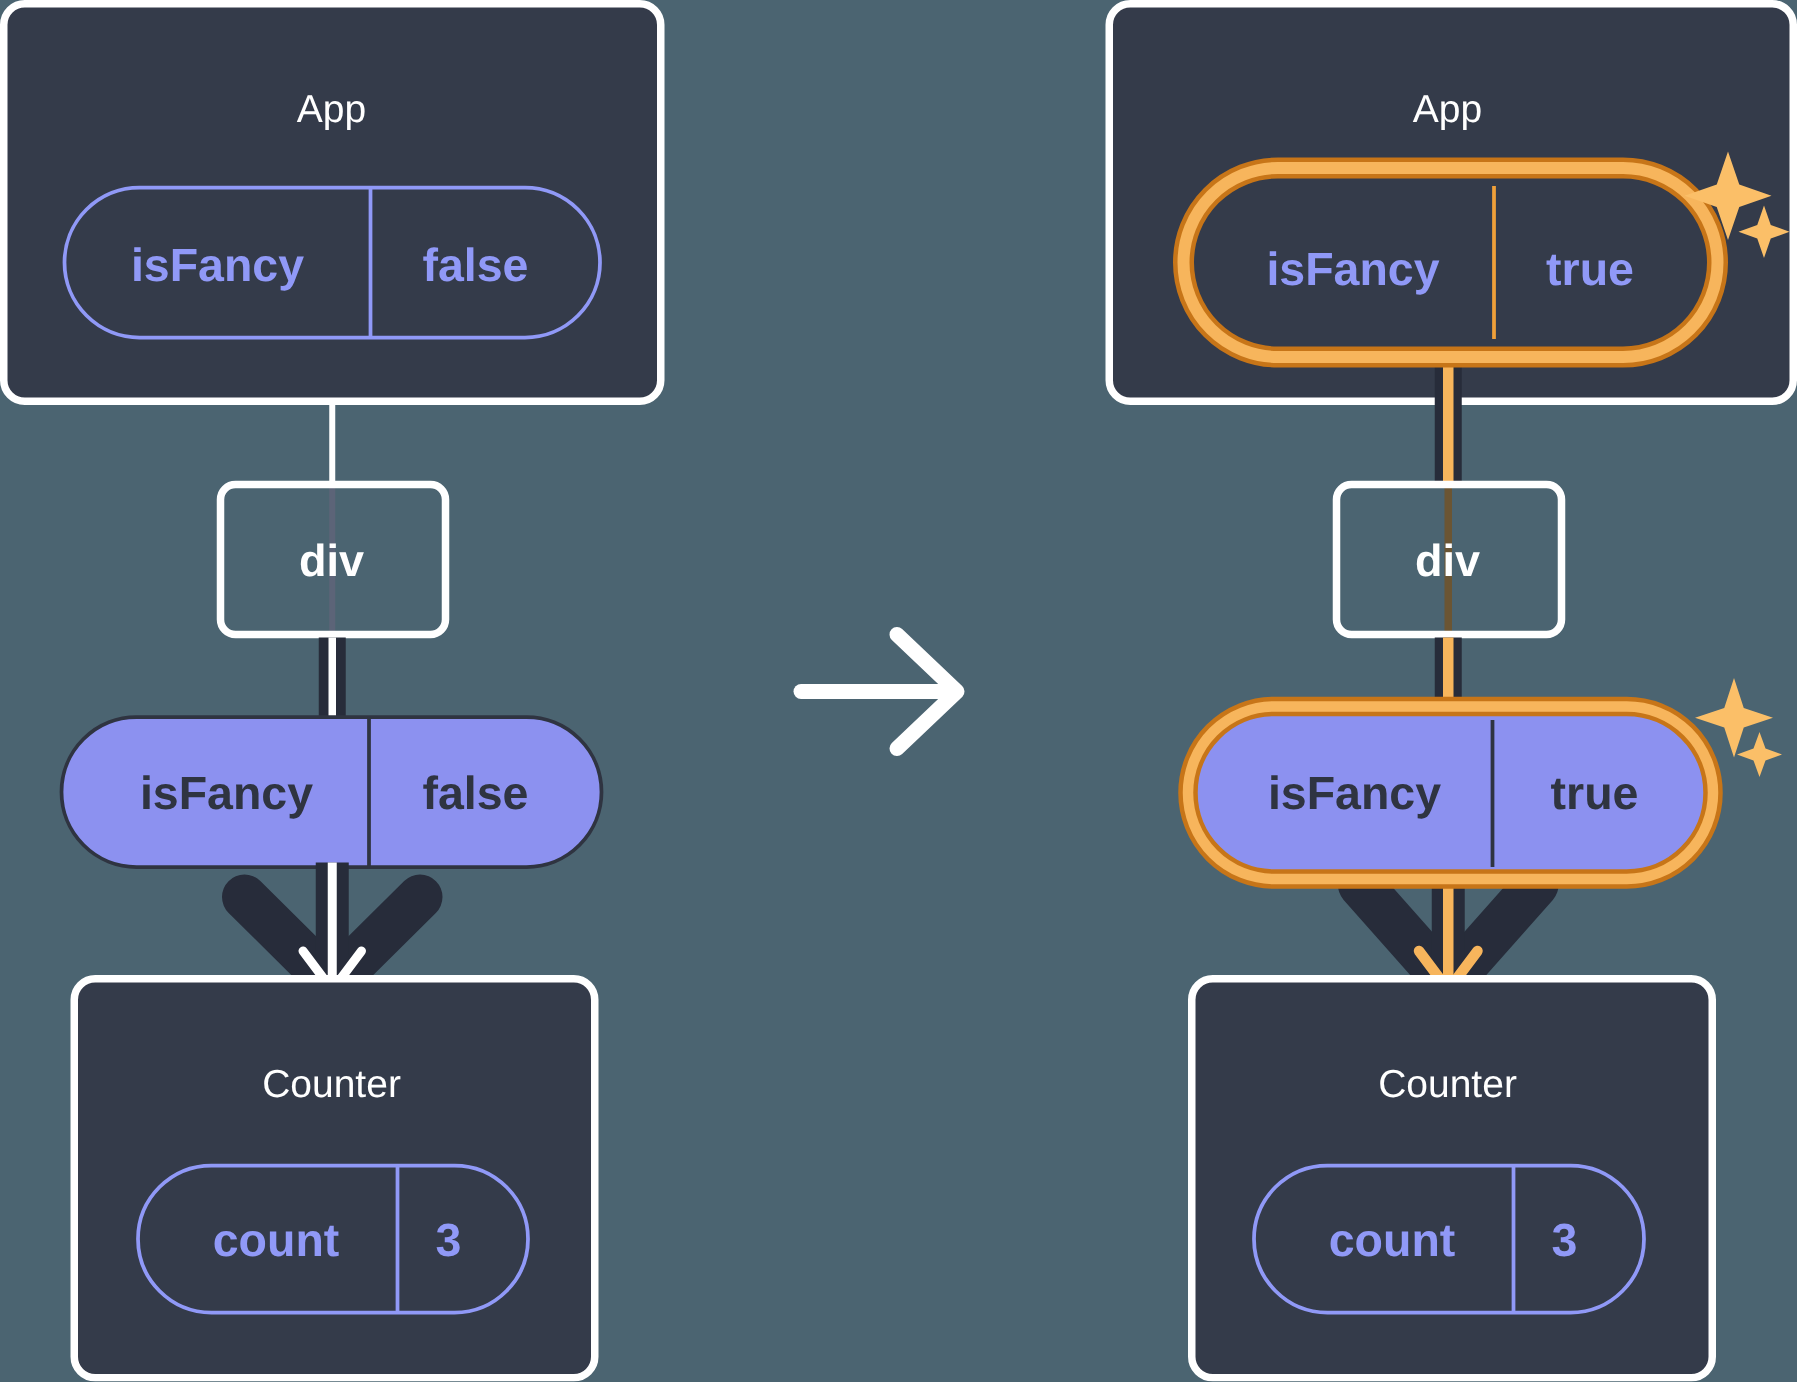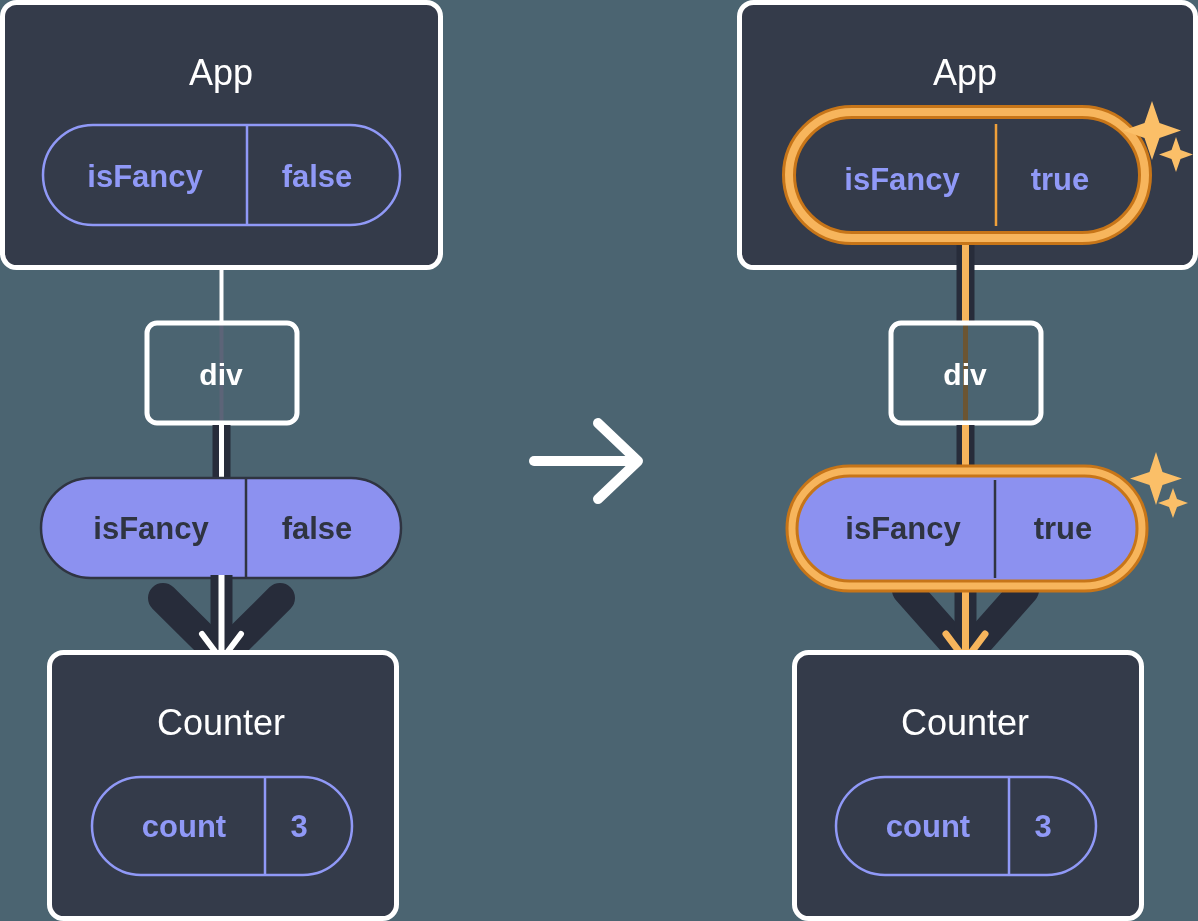--- a/index.html
+++ b/index.html
@@ -13,21 +13,21 @@
   #stage{position:absolute;left:0;top:0;width:1198px;height:921px;}
   #stage > svg{position:absolute;left:0;top:0;}
   .txt{
     position:absolute;
     white-space:nowrap;
     pointer-events:none;
     font-weight:bold;
   }
   .title-txt{
     color:#ffffff;
-    font-size:36px;
+    font-size:26px;
     font-weight:400;
     text-align:center;
   }
   .div-txt{
     color:#ffffff;
     font-size:30px;
     font-weight:700;
     text-align:center;
   }
   .pill-key-outline{ color:#9099f7; font-size:31px; }

